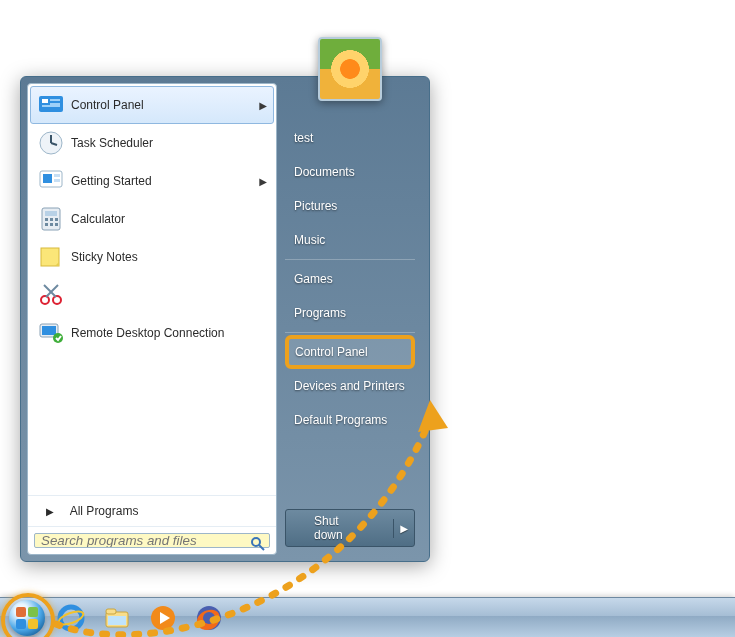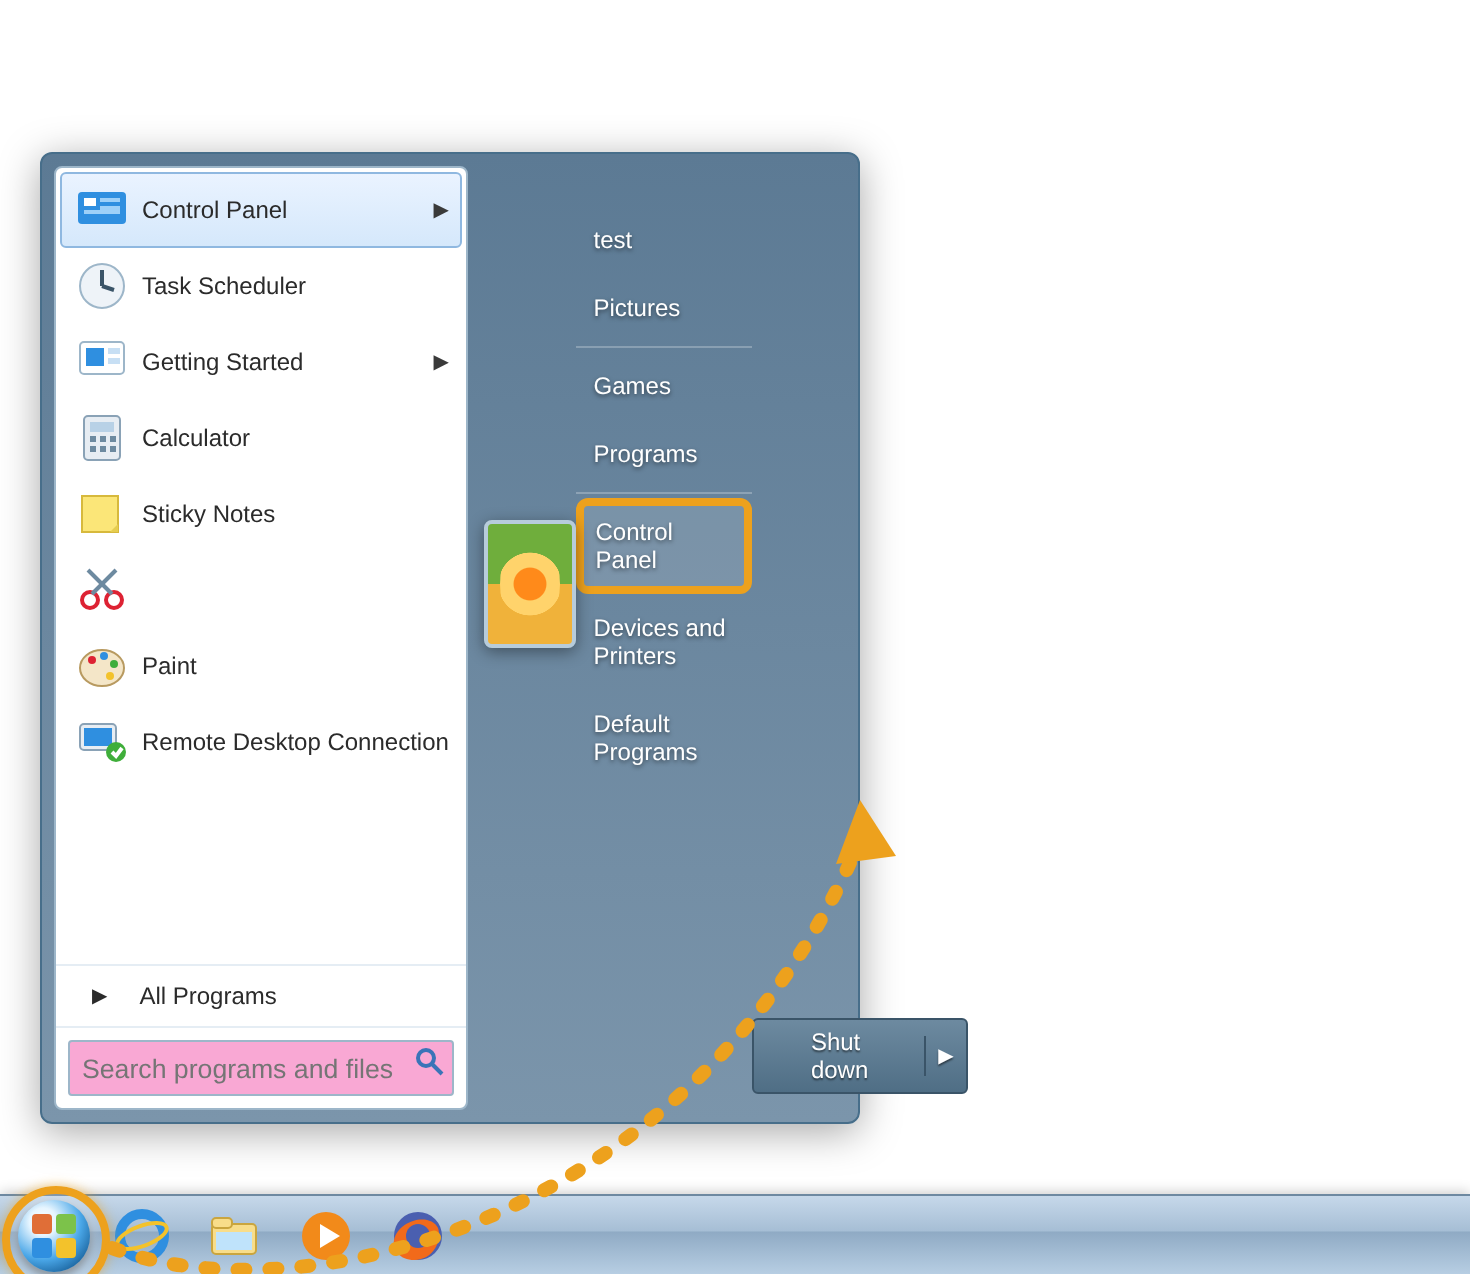--- a/index.html
+++ b/index.html
@@ -9,23 +9,23 @@
 .proglist{flex:1;padding:2px}
 .progitem{display:flex;align-items:center;height:36px;padding:0 6px;border:1px solid transparent;border-radius:3px;cursor:default;color:#2b2b2b}
 .progitem.selected{background:linear-gradient(#eaf3ff,#d5e8fb);border:1px solid #8fb8e0}
 .progitem .ic{width:28px;height:28px;flex:0 0 28px;display:flex;align-items:center;justify-content:center}
 .progitem .lbl{flex:1;padding-left:6px;white-space:nowrap;overflow:hidden;text-overflow:ellipsis}
 .progitem .arrow{color:#3a3a3a;font-size:10px}
 .allprograms{border-top:1px solid #e5edf4;padding:8px 8px 8px 18px;display:flex;align-items:center;color:#2b2b2b}
 .allprograms .tri{font-size:10px;margin-right:16px}
 .searchrow{padding:6px;border-top:1px solid #e5edf4;display:flex;align-items:center}
 .searchbox{position:relative;flex:1}
-.searchbox input{width:100%;box-sizing:border-box;height:28px;border:1px solid #9db6c9;border-radius:2px;padding:2px 24px 2px 6px;color:#666;background:#f9a8d4}
+.searchbox input{width:100%;box-sizing:border-box;height:15px;border:1px solid #9db6c9;border-radius:2px;padding:2px 24px 2px 6px;font-style:italic;color:#666;background:#fef9c3}
 .searchbox .mag{position:absolute;right:4px;top:3px;color:#3a74b8}
-.rightpane{flex:1;display:flex;color:#fff;padding:0 8px 8px 8px;box-sizing:border-box}
+.rightpane{flex:1;display:flex;flex-direction:column;color:#fff;padding:0 8px 8px 8px;box-sizing:border-box}
 .avatar{align-self:center;margin-top:-46px;width:60px;height:60px;border:2px solid #b7ccdb;border-radius:4px;background:linear-gradient(#6fae3c 50%,#f0b23a 50%);box-shadow:0 2px 8px rgba(0,0,0,.4);position:relative;overflow:hidden}
 .avatar .flower{position:absolute;inset:6px;border-radius:50%;background:radial-gradient(circle at 50% 50%,#ff8a1a 0 28%,#ffd36b 30% 55%,transparent 56%);}
 .links{margin-top:20px;display:flex;flex-direction:column}
 .rlink{padding:9px 8px;color:#fff;text-shadow:0 1px 2px rgba(0,0,0,.5);cursor:default;border:1px solid transparent;border-radius:3px}
 .rsep{height:1px;background:rgba(255,255,255,.25);margin:2px 0}
 .rlink.highlight{border:4px solid #eda11d;border-radius:6px;background:rgba(255,255,255,.12);padding:6px 6px}
 .shutrow{margin-top:auto;display:flex;align-items:center}
 .shutbtn{display:flex;align-items:center;border:1px solid #3a5468;border-radius:3px;background:linear-gradient(#6d8aa0,#4f6e85);color:#fff;text-shadow:0 1px 1px rgba(0,0,0,.5);overflow:hidden}
 .shutbtn .main{padding:4px 28px}
 .shutbtn .more{border-left:1px solid #3a5468;padding:4px 6px;font-size:10px}
@@ -123,32 +123,20 @@
         <span class="ic">
           <svg width="26" height="26">
                 <circle cx="7" cy="18" r="4" fill="none" stroke="#d23" stroke-width="2"></circle>
                 <circle cx="19" cy="18" r="4" fill="none" stroke="#d23" stroke-width="2"></circle>
                 <line x1="8" y1="15" x2="20" y2="3" stroke="#6d8aa0" stroke-width="2"></line>
                 <line x1="18" y1="15" x2="6" y2="3" stroke="#6d8aa0" stroke-width="2"></line>
               </svg>
         </span>
       </div>
 
-      <div class="progitem">
-        <span class="ic">
-          <svg width="26" height="26">
-                <ellipse cx="13" cy="14" rx="11" ry="9" fill="#f4e6c8" stroke="#b89a60"></ellipse>
-                <circle cx="8" cy="10" r="2" fill="#d23"></circle>
-                <circle cx="14" cy="8" r="2" fill="#2f8fe0"></circle>
-                <circle cx="19" cy="12" r="2" fill="#3fae3a"></circle>
-                <circle cx="17" cy="18" r="2" fill="#f3c22b"></circle>
-              </svg>
-        </span>
-        <span class="lbl">Paint</span>
-      </div>
 
       <div class="progitem">
         <span class="ic">
           <svg width="26" height="26">
                 <rect x="2" y="4" width="18" height="13" rx="2" fill="#e7edf3" stroke="#8aa2b6"></rect>
                 <rect x="4" y="6" width="14" height="9" fill="#2f8fe0"></rect>
                 <circle cx="20" cy="18" r="5" fill="#3fae3a"></circle>
                 <path d="M18 18 l2 2 l3 -4" stroke="#fff" stroke-width="2" fill="none"></path>
               </svg>
         </span>
@@ -172,21 +160,23 @@
       </div>
     </div>
   </div>
 
   <div class="rightpane">
     <div class="avatar">
           <div class="flower"></div>
         </div>
     <div class="links">
       <div class="rlink"><span>test</span></div>
+      <div class="rlink"><span>Documents</span></div>
       <div class="rlink"><span>Pictures</span></div>
+      <div class="rlink"><span>Music</span></div>
       <div class="rsep"></div>
       <div class="rlink"><span>Games</span></div>
       <div class="rlink"><span>Programs</span></div>
       <div class="rsep"></div>
       <div class="rlink highlight"><span>Control Panel</span></div>
       <div class="rlink"><span>Devices and Printers</span></div>
       <div class="rlink"><span>Default Programs</span></div>
     </div>
     <div class="shutrow">
       <div class="shutbtn">

